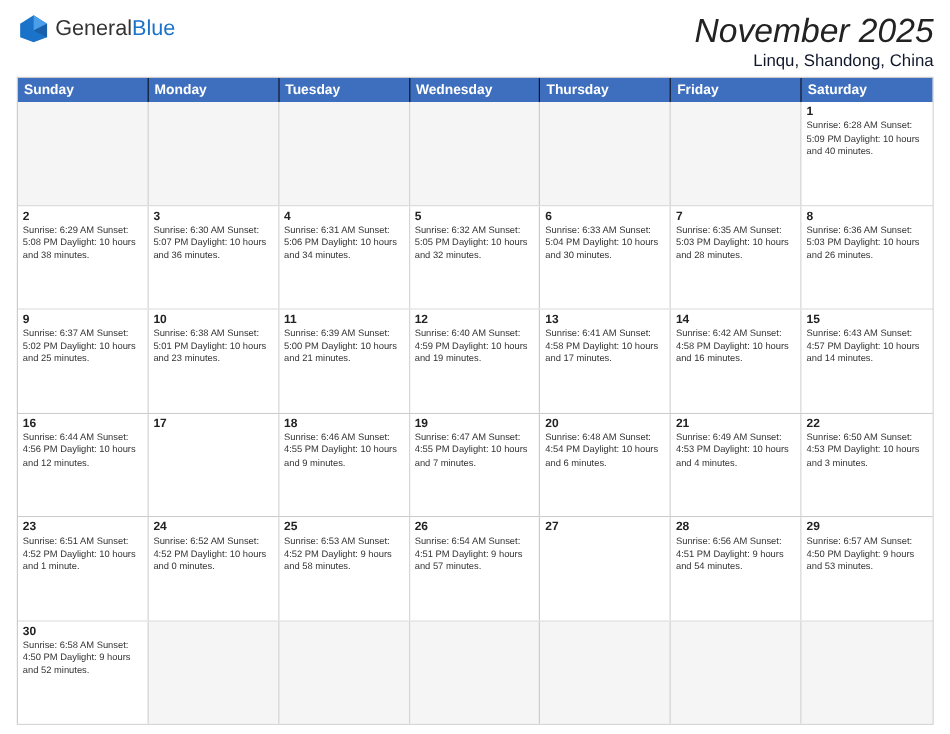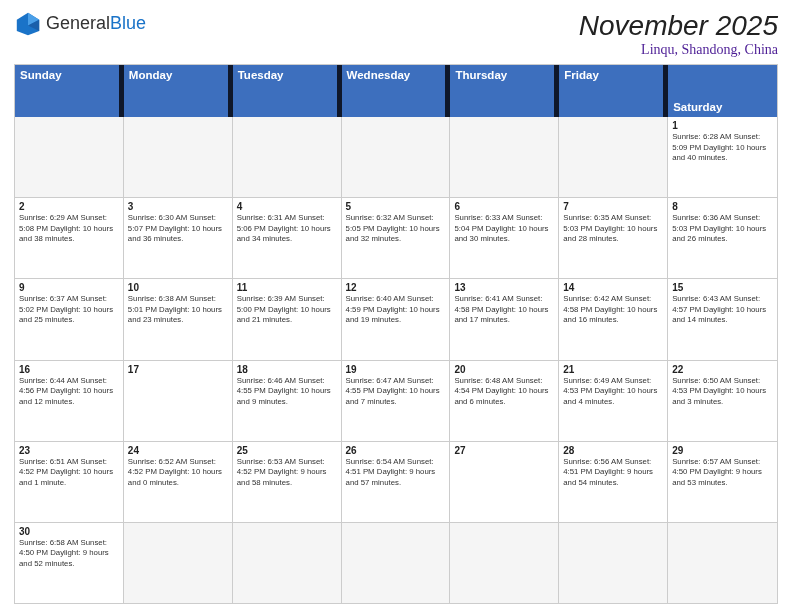--- a/index.html
+++ b/index.html
@@ -43,43 +43,42 @@
       text-align: right;
     }
     .title-block .month-year {
       font-size: 28px;
       font-weight: normal;
       color: #222;
       font-style: italic;
     }
     .title-block .location {
       font-size: 14px;
-      color: #4c1d95;
-      font-family: Liberation Serif, serif;
+      color: #0f172a;
     }
     .calendar {
       flex: 1;
       display: flex;
       flex-direction: column;
       border: 1px solid #ccc;
     }
     .cal-header-row {
       display: grid;
       grid-template-columns: repeat(7, 1fr);
       background: #3d6fbe;
     }
     .cal-header-cell {
       color: #fff;
       font-size: 11.5px;
       font-weight: bold;
       padding: 4px 5px;
-      border-right: 5px solid #0f172a;
+      border-right: 1px solid #0f172a;
       text-align: left;
     }
-    .cal-header-cell:last-child { border-right: none; margin-top: 32px; }
+    .cal-header-cell:last-child { border-right: none; }
     .cal-body {
       flex: 1;
       display: flex;
       flex-direction: column;
     }
     .cal-row {
       display: grid;
       grid-template-columns: repeat(7, 1fr);
       flex: 1;
       border-bottom: 1px solid #ccc;

